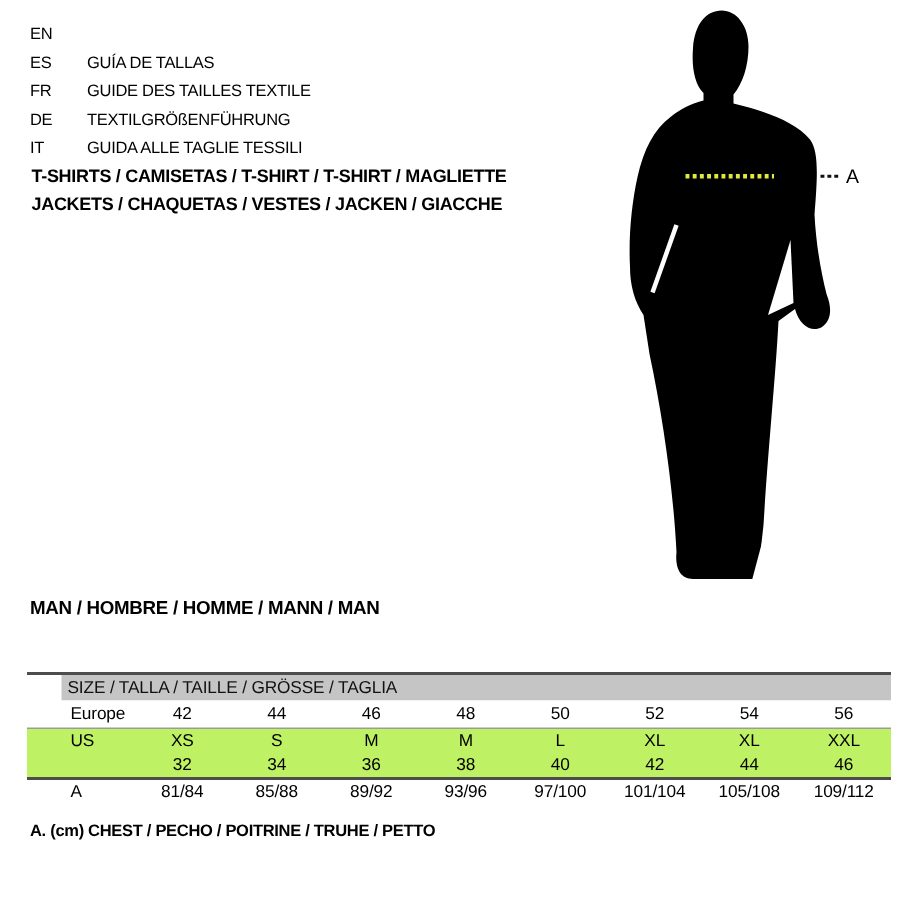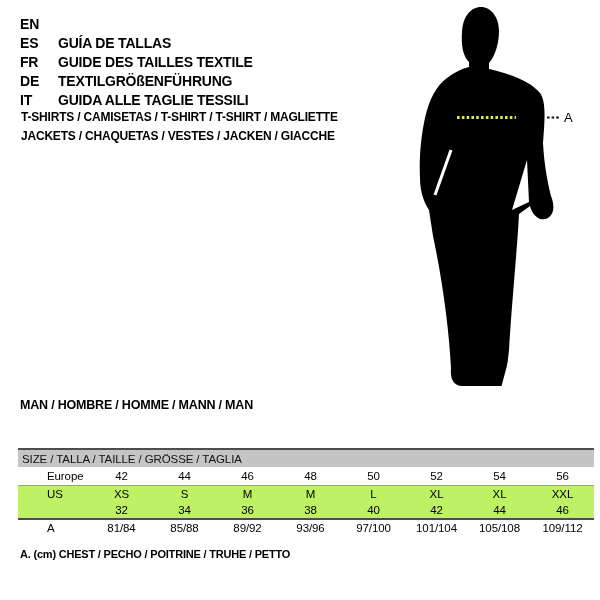--- a/index.html
+++ b/index.html
@@ -6,42 +6,42 @@
   html,body { width:600px; height:600px; background:#ffffff; }
   body {
     position:relative;
     font-family:"Liberation Sans", sans-serif;
     color:#000;
     overflow:hidden;
   }
 
   
   .lang-list { position:absolute; left:20px; top:13px; }
-  .lang-row { display:flex; height:19px; align-items:flex-end;
-              font-size:14px; font-weight:bold; letter-spacing:-0.2px; }
+  .lang-row { display:flex; height:19px; align-items:center;
+              font-size:11px; font-weight:normal; letter-spacing:-0.2px; }
   .lang-code { width:38px; }
 
   
   .categories { position:absolute; left:21px; top:108px;
                 font-size:12px; font-weight:bold; line-height:19px;
                 letter-spacing:-0.2px; }
 
   
   .figure { position:absolute; left:395px; top:0; width:205px; height:400px; }
 
   
   .section-title { position:absolute; left:20px; top:398px;
                    font-size:12.5px; font-weight:bold; letter-spacing:-0.2px; }
 
   
   .size-table { position:absolute; left:18px; top:448px; width:576px;
                 font-size:11.5px; letter-spacing:-0.1px;
                 border-top:2px solid #4d4d4d; }
   .t-header { height:17px; background:#c5c5c5; display:flex; align-items:center;
-              padding-left:4px; color:#111; }
+              padding-left:4px; color:#111;margin-left:23px; }
   .t-row { display:grid; grid-template-columns:72px repeat(8, 63px);
            align-items:center; }
   .t-row .lbl { padding-left:3px; text-align:left;margin-left:26px; }
   .t-row .val { text-align:center; }
   .row-europe { height:18px; background:#ffffff; }
   .div-light  { border-top:1px solid #9b9b9b; }
   .row-us, .row-alt { height:16px; background:#bef264; }
   .row-a { height:18px; background:#ffffff; border-top:2px solid #4d4d4d; }
 
   

